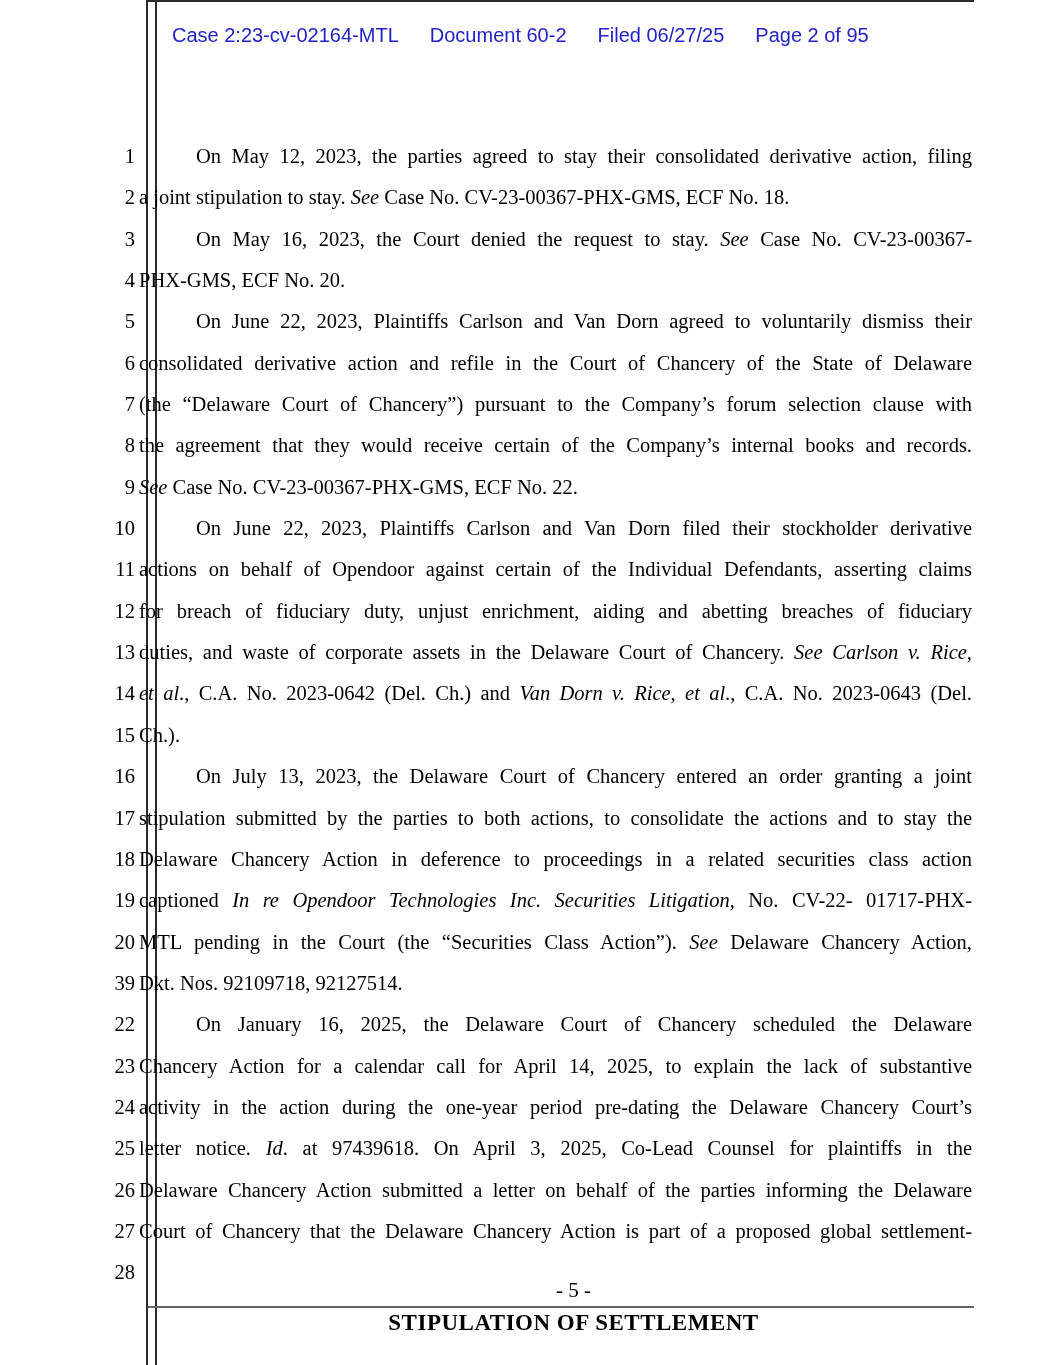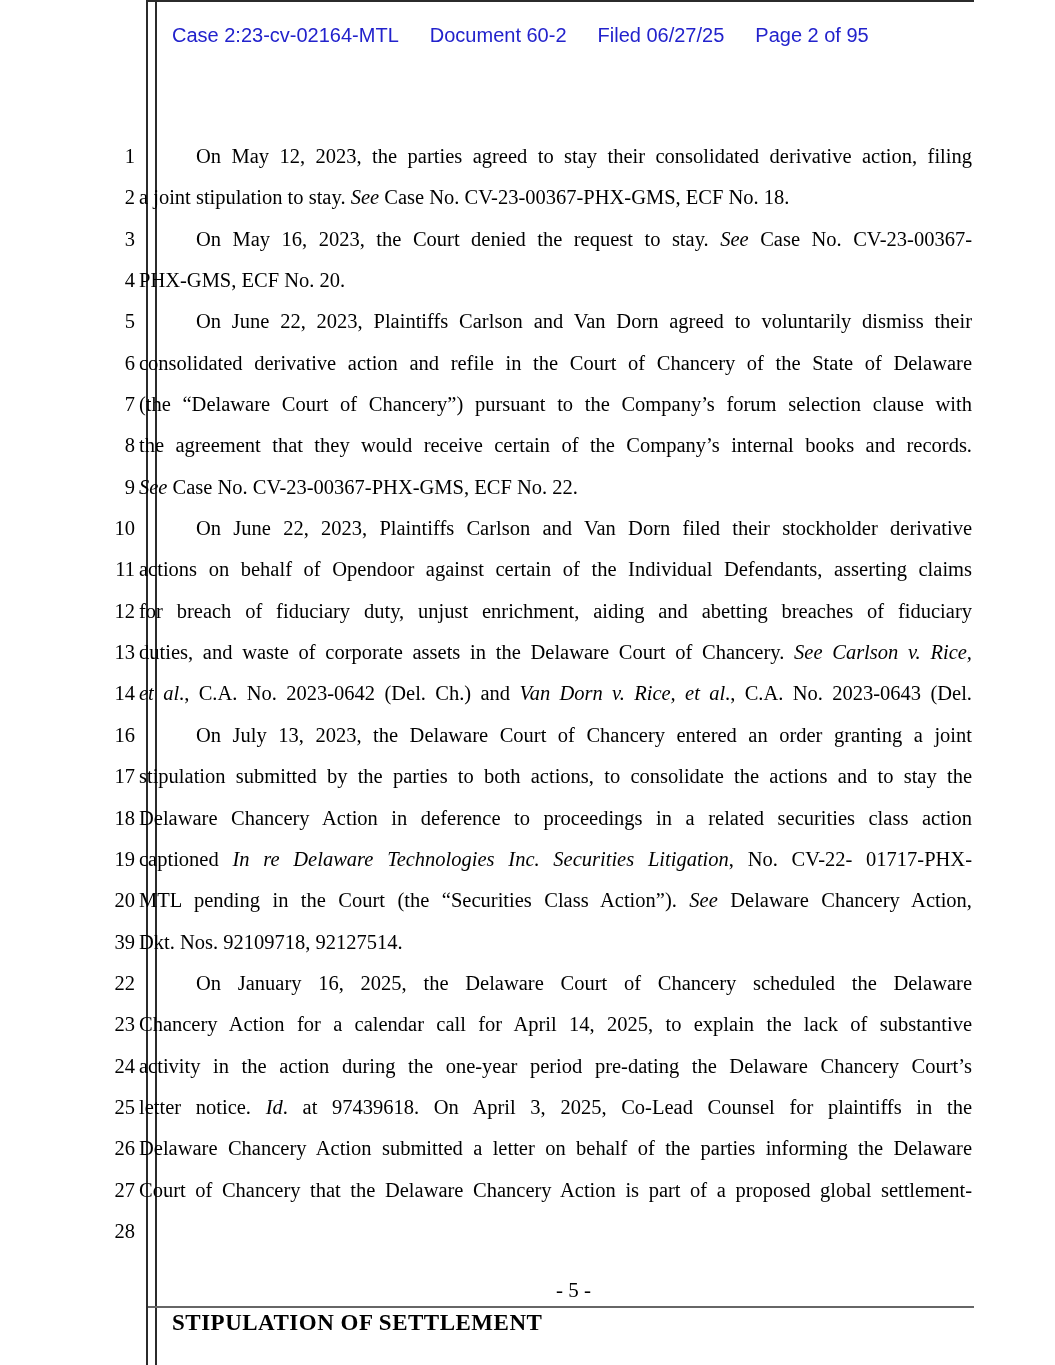--- a/index.html
+++ b/index.html
@@ -47,23 +47,22 @@
   .it { font-style: italic; }
 
   
   .footer-pagenum {
     position: absolute; left: 157px; top: 1276px; width: 833px;
     text-align: center; font-size: 21px; line-height: 28px;
   }
   .footer-rule { position: absolute; left: 148px; top: 1306px; width: 849px; height: 2px; background: #666; }
   .footer-title {
     position: absolute; left: 157px; top: 1308px; width: 833px;
-    text-align: left; font-weight: bold; font-size: 23px; line-height: 30px;
+    text-align: center; font-weight: bold; font-size: 23px; line-height: 30px;
     letter-spacing: 0.5px;
-    padding-left: 15px;
   }
 </style>
 </head>
 <body>
 
 <div class="page">
 
   <div class="rule-left-double"></div>
   <div class="rule-right"></div>
   <div class="rule-top"></div>
@@ -125,35 +124,39 @@
         <div class="txt"><span>for breach of fiduciary duty, unjust enrichment, aiding and abetting breaches of fiduciary</span></div>
       </div>
       <div class="row just">
         <div class="num">13</div>
         <div class="txt"><span>duties, and waste of corporate assets in the Delaware Court of Chancery. </span><span class="it">See Carlson v. Rice,</span></div>
       </div>
       <div class="row just">
         <div class="num">14</div>
         <div class="txt"><span class="it">et al</span><span>., C.A. No. 2023-0642 (Del. Ch.) and </span><span class="it">Van Dorn v. Rice, et al</span><span>., C.A. No. 2023-0643 (Del.</span></div>
       </div>
+      <div class="row">
+        <div class="num">15</div>
+        <div class="txt"><span>Ch.).</span></div>
+      </div>
       <div class="row just ind">
         <div class="num">16</div>
         <div class="txt"><span>On July 13, 2023, the Delaware Court of Chancery entered an order granting a joint</span></div>
       </div>
       <div class="row just">
         <div class="num">17</div>
         <div class="txt"><span>stipulation submitted by the parties to both actions, to consolidate the actions and to stay the</span></div>
       </div>
       <div class="row just">
         <div class="num">18</div>
         <div class="txt"><span>Delaware Chancery Action in deference to proceedings in a related securities class action</span></div>
       </div>
       <div class="row just">
         <div class="num">19</div>
-        <div class="txt"><span>captioned </span><span class="it">In re Delaware Technologies Inc. Securities Litigation</span><span>, No. CV-22- 01717-PHX-</span></div>
+        <div class="txt"><span>captioned </span><span class="it">In re Opendoor Technologies Inc. Securities Litigation</span><span>, No. CV-22- 01717-PHX-</span></div>
       </div>
       <div class="row just">
         <div class="num">20</div>
         <div class="txt"><span>MTL pending in the Court (the “Securities Class Action”). </span><span class="it">See</span><span> Delaware Chancery Action,</span></div>
       </div>
       <div class="row">
         <div class="num">39</div>
         <div class="txt"><span>Dkt. Nos. 92109718, 92127514.</span></div>
       </div>
       <div class="row just ind">

